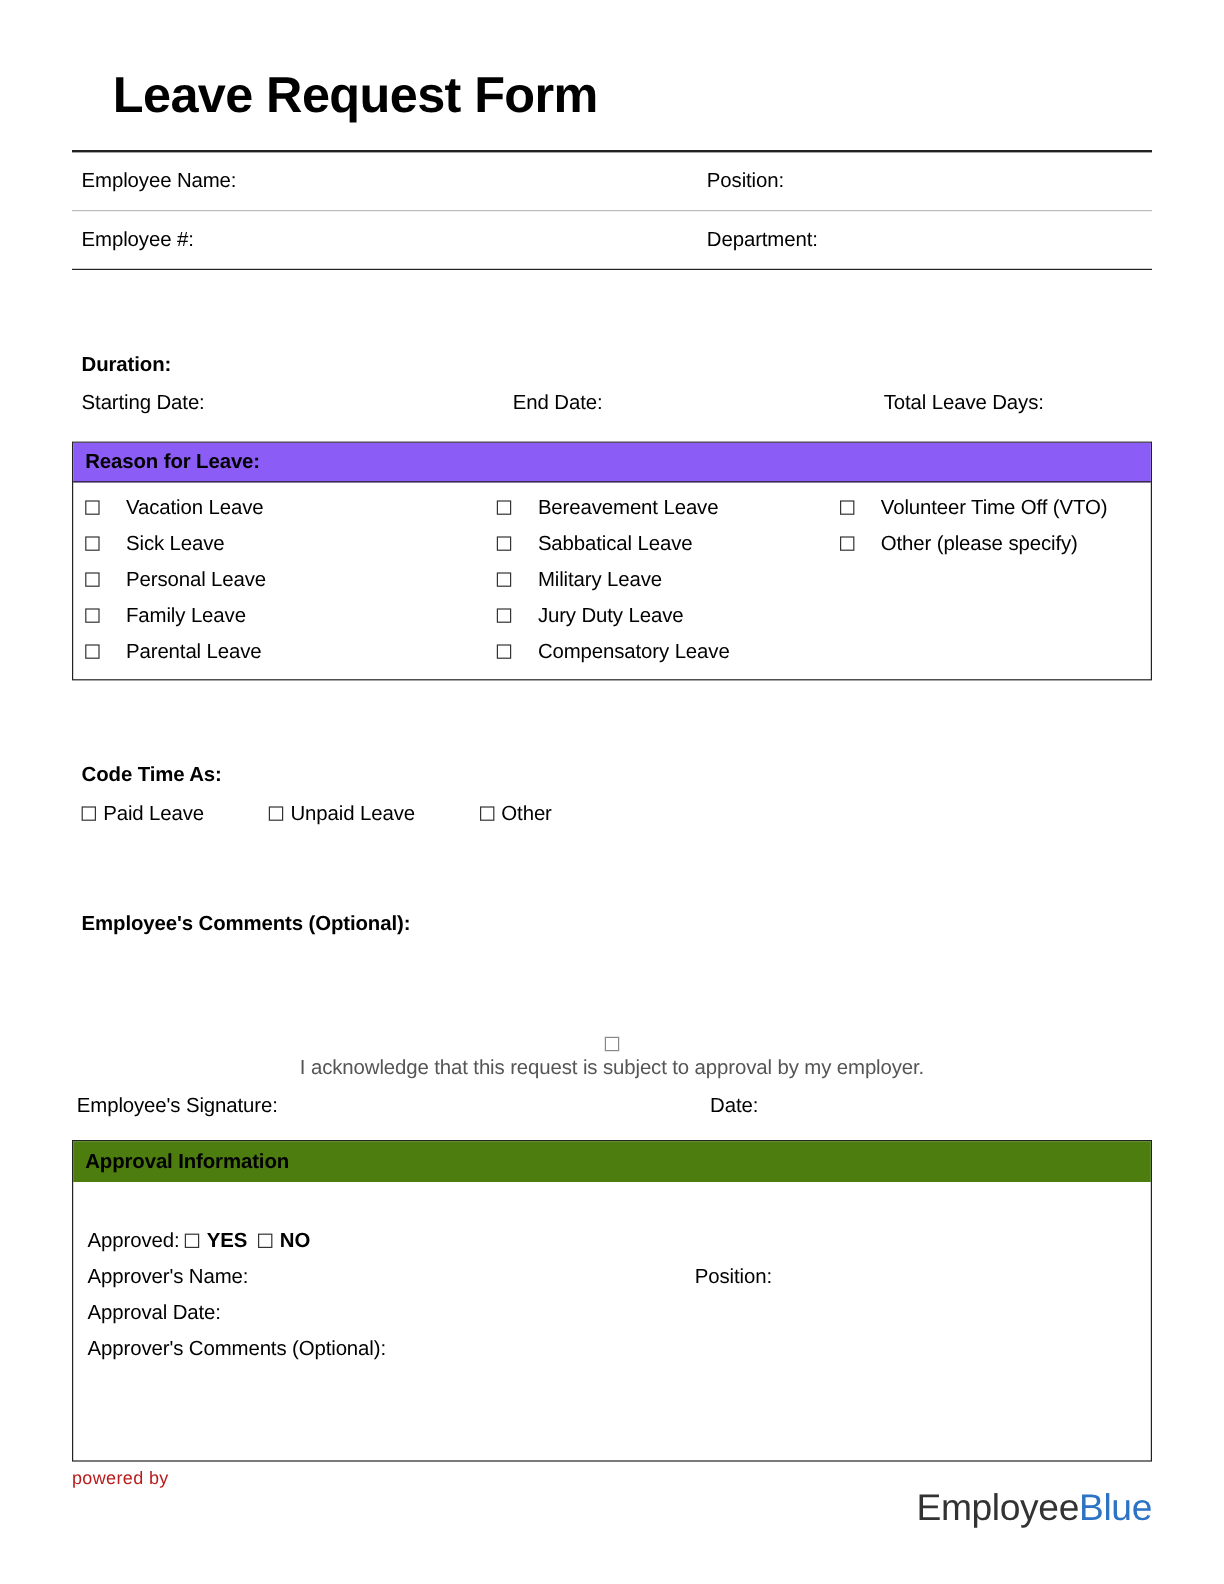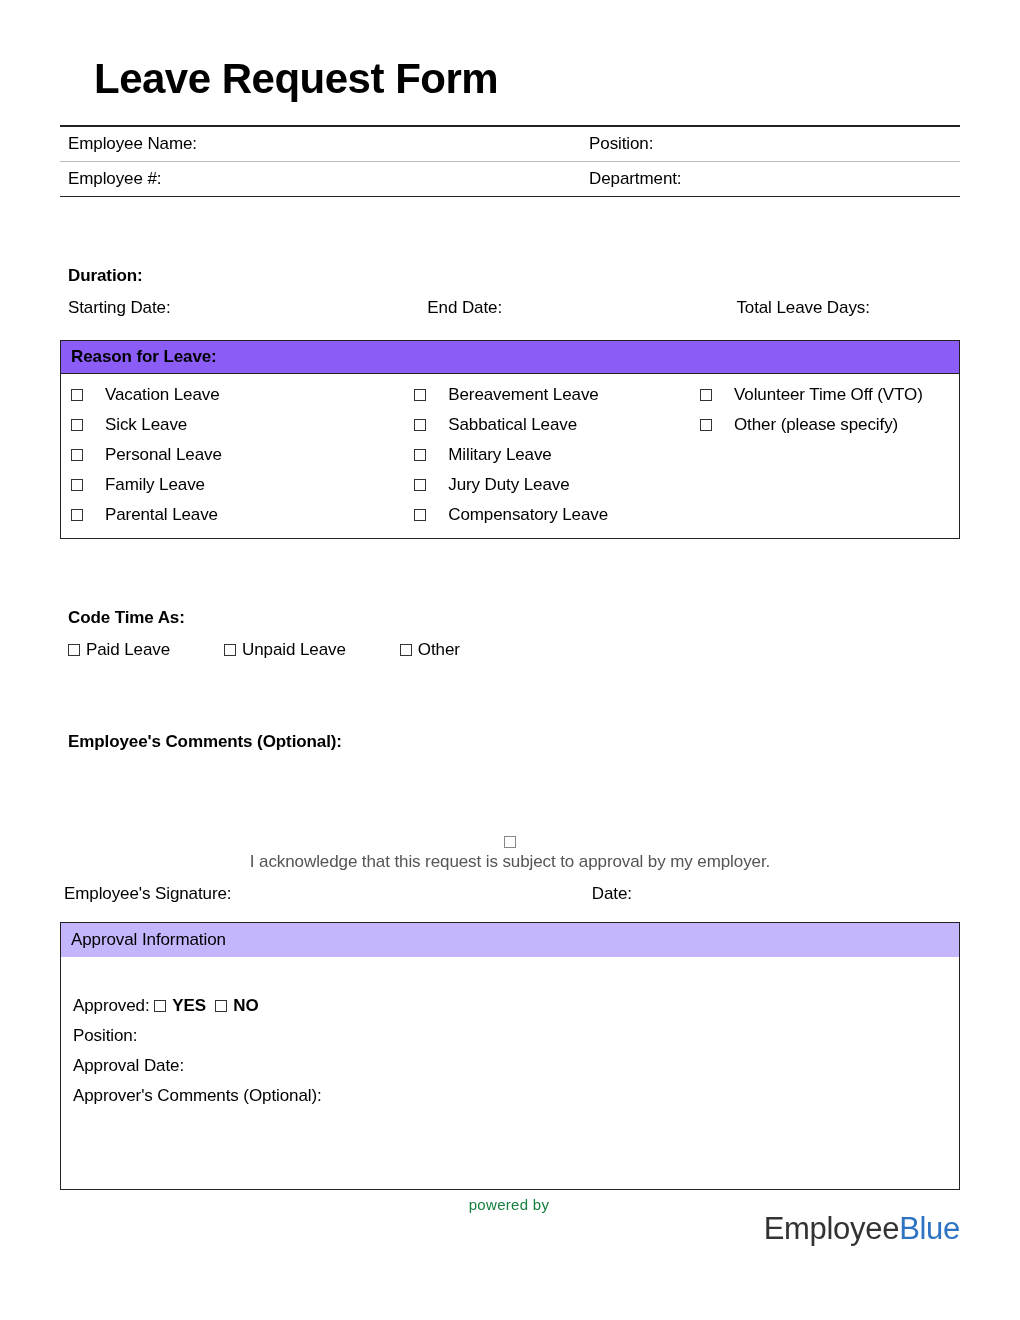--- a/index.html
+++ b/index.html
@@ -17,21 +17,21 @@
     font-weight: 800;
     margin-bottom: 22px;
     padding-left: 34px;
     letter-spacing: -0.5px;
   }
   .thin-line { height: 1.5px; background: #222; }
   .emp-info { display: flex; padding: 0; }
   .emp-col { flex: 1; padding: 0; }
   .emp-col.left { flex: 1.1; }
   .emp-col.right { flex: 0.8; }
-  .emp-row { padding: 8px 0 8px 8px; height: 34px; display: flex; align-items: center; }
+  .emp-row { padding: 8px 0 8px 8px; height: 48px; display: flex; align-items: center; }
   .mid-line { height: 1px; background: #bbb; }
 
   .section-block { padding: 25px 8px 8px 8px; }
   .bold-label { font-weight: 700; margin-bottom: 10px; margin-top: 44px; }
   .duration-row { display: flex; gap: 0; padding: 2px 0 14px 0; }
   .duration-row > div:nth-child(1){ flex: 1; }
   .duration-row > div:nth-child(2){ flex: 0.86; }
   .duration-row > div:nth-child(3){ flex: 0.6; }
 
   .boxed { border: 1.5px solid #222; }
@@ -50,31 +50,31 @@
   .inline-chk { display: inline-flex; align-items: center; gap: 6px; }
   .chk-sm { width: 12px; height: 12px; border: 1.3px solid #333; display: inline-block; }
 
   .spacer { height: 64px; }
   .ack { display: flex; align-items: center; gap: 4px; color: #555; padding: 2px 2px 8px 2px; flex-direction: column; }
   .sig-row { display: flex; padding: 4px 4px 18px 4px; }
   .sig-row > div:first-child { flex: 1.13; }
   .sig-row > div:last-child { flex: 0.78; }
 
   .approval-box { border: 1.5px solid #222; }
-  .approval-head { background: #c4b5fd; font-weight: 400; padding: 7px 10px; }
+  .approval-head { background: #4d7c0f; font-weight: 700; padding: 7px 10px; }
   .approval-body { padding: 6px 10px 8px 10px; }
   .approval-line { display: flex; padding: 5px 2px; }
   .approval-line .l { flex: 1.1; }
   .approval-line .r { flex: 0.8; }
   .approved-row { display: flex; align-items: flex-end; padding: 5px 2px; margin-top: 28px; }
   .approved-row .bold { font-weight: 700; }
   .approval-spacer { height: 70px; }
 
   .footer {
-    text-align: center; padding: 6px 2px 0 0; color: #15803d;
+    text-align: left; padding: 6px 2px 0 0; color: #b91c1c;
     font-size: 15px; letter-spacing: 0.3px;
   }
   .brand {
     text-align: right; font-weight: 400; font-size: 31px; color: #333;
     letter-spacing: -0.3px; line-height: 1;
   }
   .brand .blue { color: #2d73c4; }
 </style>
 </head>
 <body>
@@ -206,20 +206,21 @@
           <span class="chk-sm"></span>
           <span class="bold">YES</span>
         </span>
       &nbsp;&nbsp;
       <span class="inline-chk">
           <span class="chk-sm"></span>
           <span class="bold">NO</span>
         </span>
     </div>
     <div class="approval-line">
+      <div class="l">Approver's Name:</div>
       <div class="r">Position:</div>
     </div>
     <div class="approval-line">
       <div class="r">Approval Date:</div>
     </div>
     <div class="approval-line">
       <div>Approver's Comments (Optional):</div>
     </div>
     <div class="approval-spacer"></div>
   </div>

